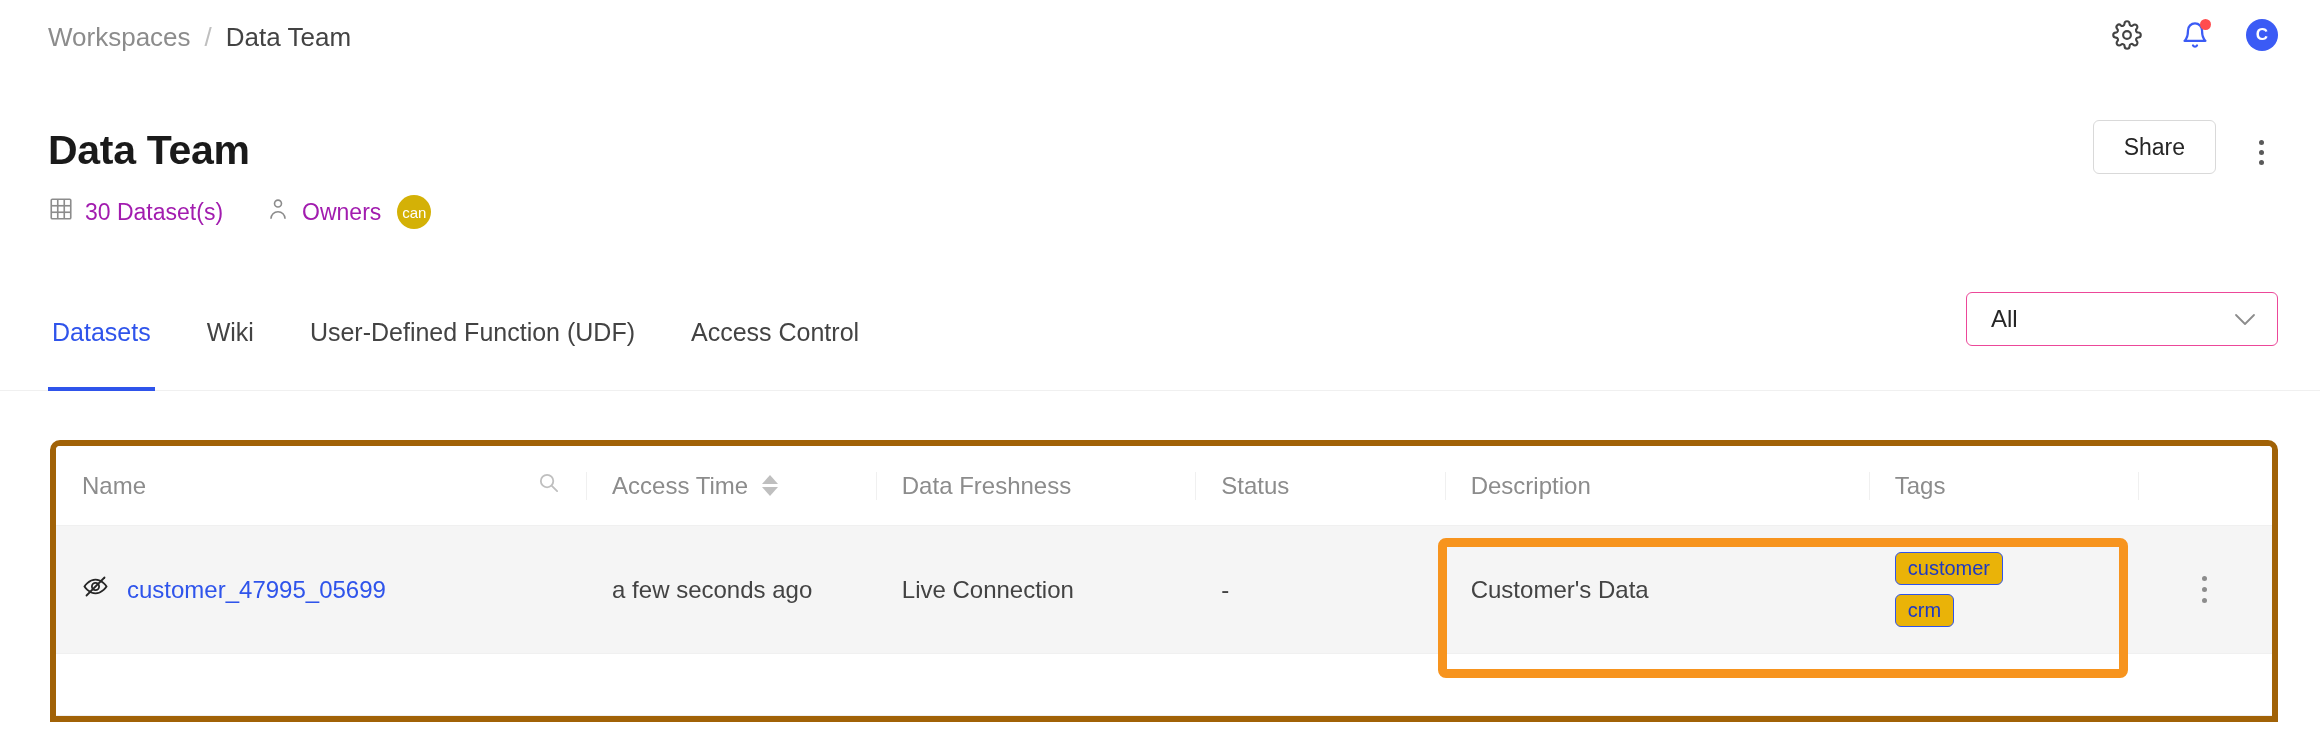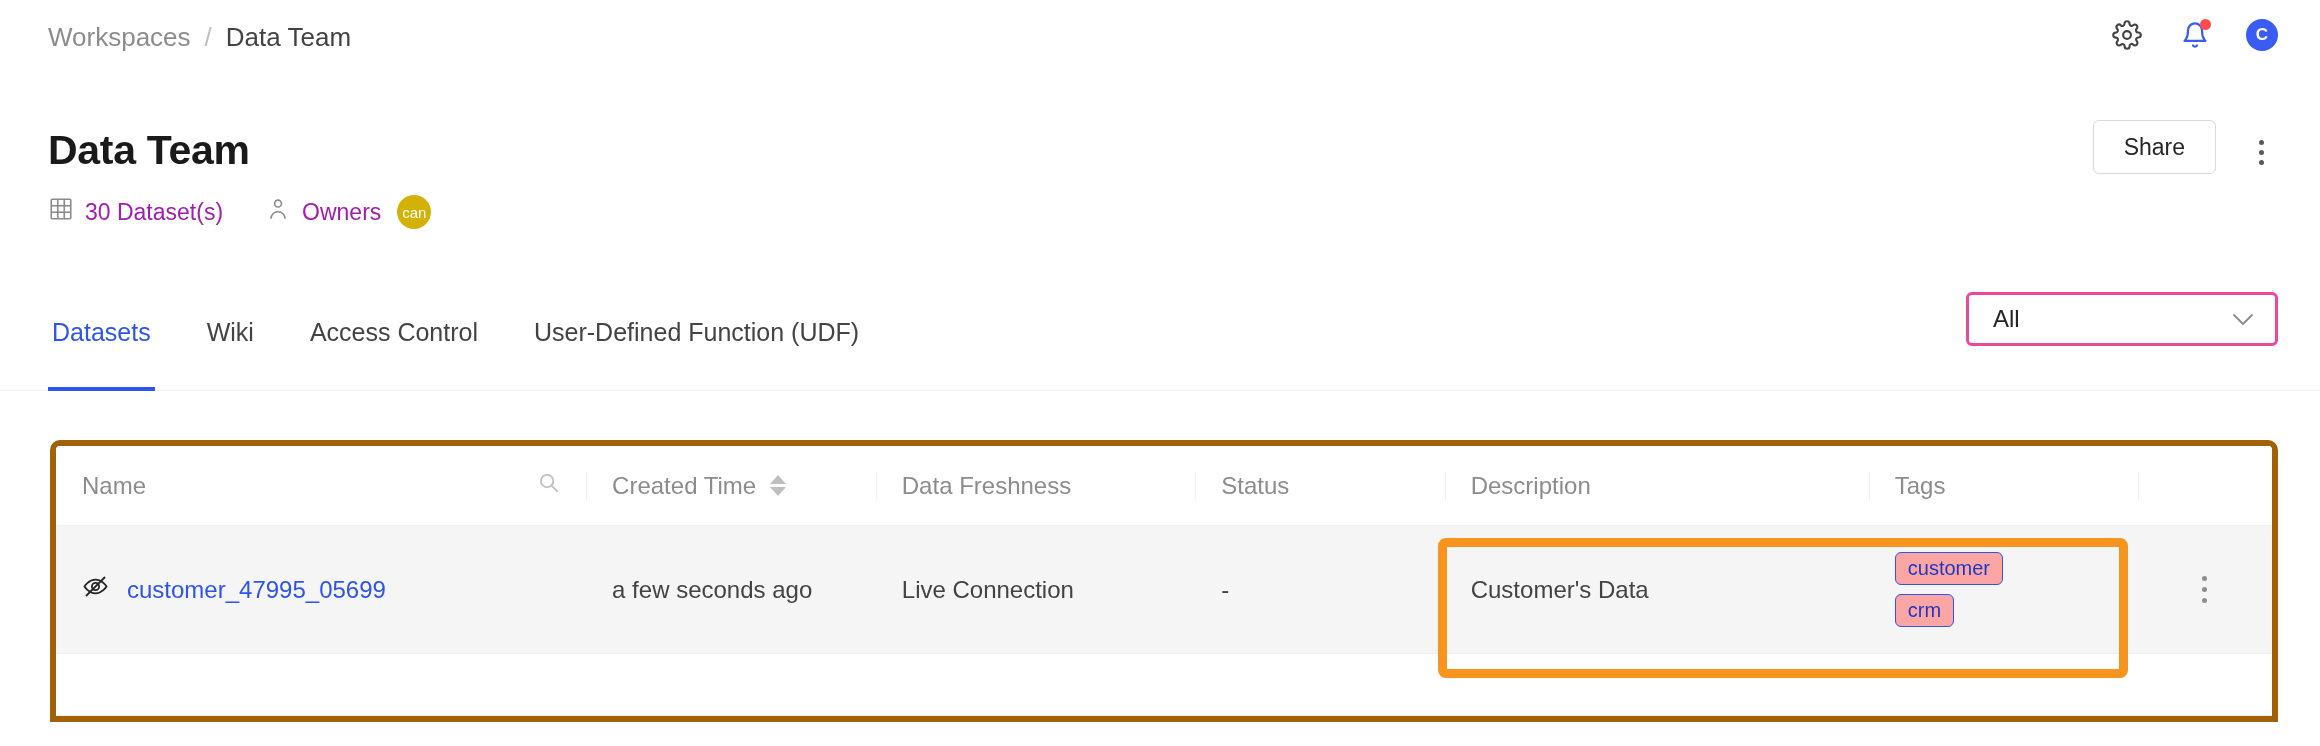--- a/index.html
+++ b/index.html
@@ -179,21 +179,21 @@
     height: 4px;
     background: #2f54eb;
   }
 
   .filter-select {
     position: absolute;
     right: 42px;
     top: 292px;
     width: 312px;
     height: 54px;
-    border: 3px solid #ec4899;
+    border: 1px solid #ec4899;
     border-radius: 6px;
     background: #fff;
     display: flex;
     align-items: center;
     justify-content: space-between;
     padding: 0 20px 0 24px;
     font-size: 24px;
     color: #262626;
     cursor: pointer;
   }
@@ -261,21 +261,21 @@
   .name-cell { display: flex; align-items: center; gap: 18px; }
   .ds-link {
     color: #2f54eb;
     text-decoration: none;
     cursor: pointer;
     font-size: 24px;
   }
 
   .tags-cell { display: flex; flex-direction: column; align-items: flex-start; gap: 9px; }
   .tag-chip {
-    background: #fca5a5;
+    background: #eab308;
     border: 1px solid #2f54eb;
     border-radius: 6px;
     color: #1d39c4;
     font-size: 20px;
     padding: 4px 12px;
     cursor: pointer;
     white-space: nowrap;
   }
   .row-kebab {
     display: flex; flex-direction: column;
@@ -358,22 +358,22 @@
     <i></i>
       <i></i>
       <i></i>
   </div>
 </div>
 
 <div class="tabs-bar">
   <div class="tabs">
     <div class="tab active">Datasets</div>
     <div class="tab">Wiki</div>
+    <div class="tab">User-Defined Function (UDF)</div>
     <div class="tab">Access Control</div>
-    <div class="tab">User-Defined Function (UDF)</div>
   </div>
 </div>
 
 <div class="filter-select">
   <span>All</span>
   <span>
     <svg width="24" height="15" viewBox="0 0 24 15" fill="none" stroke="#8c8c8c" stroke-width="1.8" stroke-linecap="round" stroke-linejoin="round">
       <polyline points="3,3 12,12 21,3"></polyline>
     </svg>
   </span>
@@ -401,21 +401,21 @@
               <svg width="23" height="23" viewBox="0 0 24 24" fill="none" stroke="#bfbfbf" stroke-width="1.9">
                 <circle cx="10.5" cy="10.5" r="6.5"></circle>
                 <line x1="15.5" y1="15.5" x2="21" y2="21" stroke-linecap="round"></line>
               </svg>
             </span>
           </div>
         </th>
         <th>
           <div class="th-inner">
             <div class="th-label-wrap">
-              <span>Created Time</span>
+              <span>Access Time</span>
               <span class="sorter">
                 <span class="car-up"></span>
                 <span class="car-down"></span>
               </span>
             </div>
           </div>
         </th>
         <th>
           <span>Data Freshness</span>
         </th>

